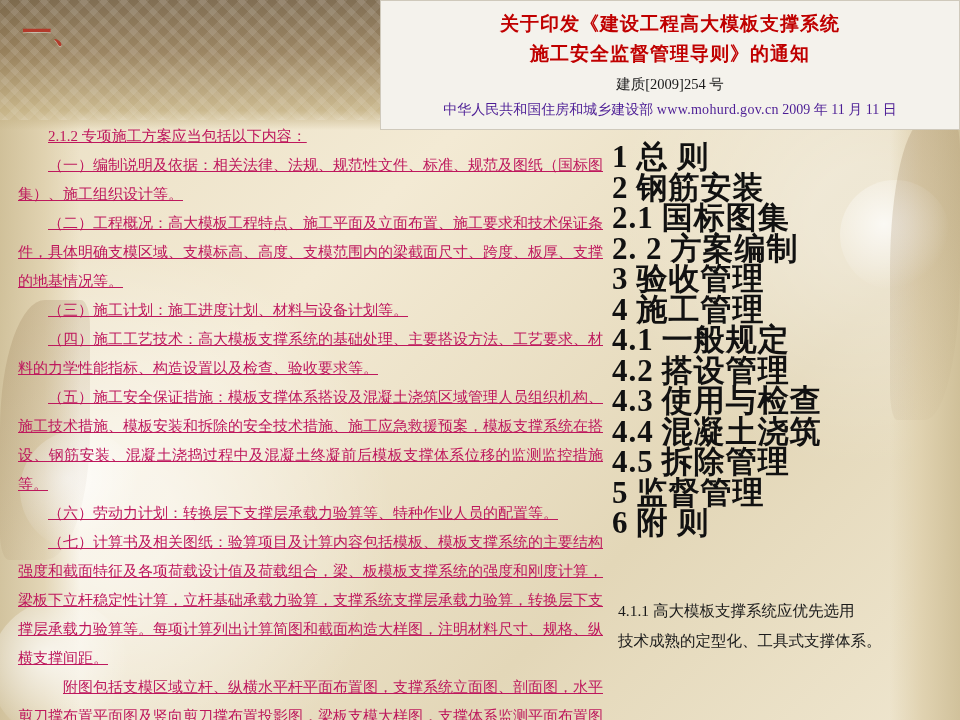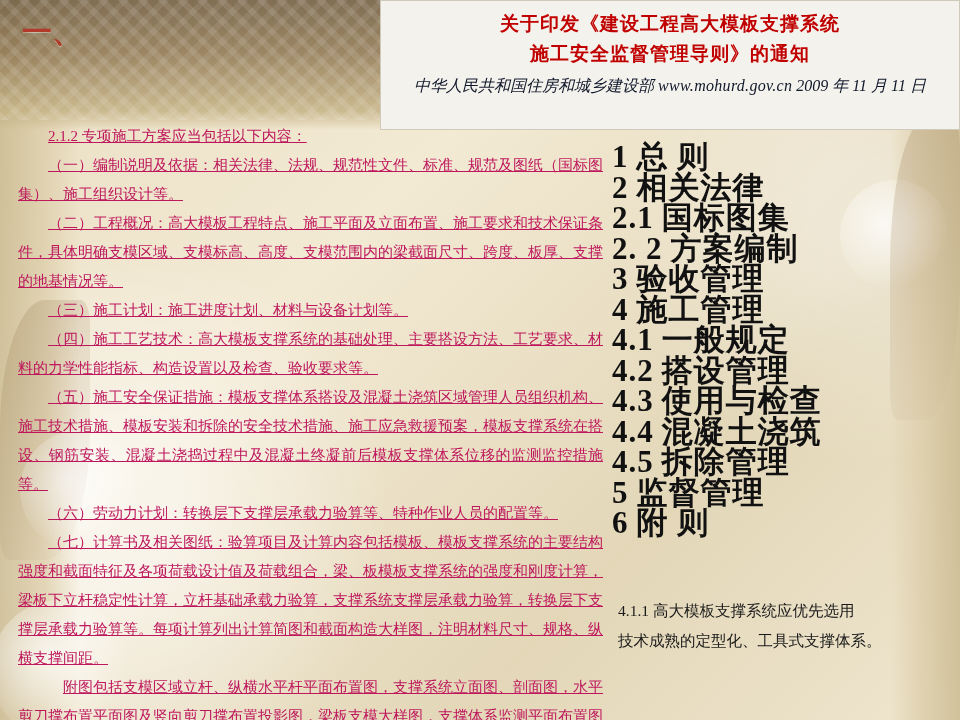--- a/index.html
+++ b/index.html
@@ -63,21 +63,21 @@
   }
   .header-title{
     text-align:center;color:#c00000;font-weight:bold;font-size:19px;
     line-height:30px;letter-spacing:1px;
   }
   .header-sub{
     text-align:center;color:#1a1a1a;font-size:14.5px;margin-top:6px;
     font-family:"Liberation Serif","DejaVu Serif",serif;
   }
   .header-org{
-    text-align:center;color:#0f172a;font-size:16px;margin-top:7px;font-style:italic;
+    text-align:center;color:#4c1d95;font-size:14px;margin-top:7px;
   }
   .header-org .url{font-family:"Liberation Serif",serif;letter-spacing:.3px;}
 
   
   .body-text{
     position:absolute;left:18px;top:122px;width:585px;height:595px;
     font-size:15px;line-height:29px;color:#be185d;
     text-align:justify;
     text-decoration:underline;
   }
@@ -115,20 +115,21 @@
 <div class="bg-flower" style="left:840px;top:180px;width:110px;height:110px;"></div>
 <div class="bg-flower" style="left:-10px;top:600px;width:140px;height:140px;"></div>
 <div class="bg-branch" style="left:0px;top:300px;width:90px;height:260px;"></div>
 <div class="bg-branch" style="left:890px;top:120px;width:70px;height:300px;"></div>
 
 <div class="slide-marker">一、</div>
 
 <div class="header-box">
   <div class="header-title">关于印发《建设工程高大模板支撑系统</div>
   <div class="header-title">施工安全监督管理导则》的通知</div>
+  <div class="header-sub">建质[2009]254 号</div>
   <div class="header-org">
     <span>中华人民共和国住房和城乡建设部</span>
     <span class="url">www.mohurd.gov.cn</span>
     <span>2009 年 11 月 11 日</span>
   </div>
 </div>
 
 <div class="body-text">
   <p class="indent2">2.1.2 专项施工方案应当包括以下内容：</p>
   <p class="indent2">（一）编制说明及依据：相关法律、法规、规范性文件、标准、规范及图纸（国标图集）、施工组织设计等。</p>
@@ -136,21 +137,21 @@
   <p class="indent2">（三）施工计划：施工进度计划、材料与设备计划等。</p>
   <p class="indent2">（四）施工工艺技术：高大模板支撑系统的基础处理、主要搭设方法、工艺要求、材料的力学性能指标、构造设置以及检查、验收要求等。</p>
   <p class="indent2">（五）施工安全保证措施：模板支撑体系搭设及混凝土浇筑区域管理人员组织机构、施工技术措施、模板安装和拆除的安全技术措施、施工应急救援预案，模板支撑系统在搭设、钢筋安装、混凝土浇捣过程中及混凝土终凝前后模板支撑体系位移的监测监控措施等。</p>
   <p class="indent2">（六）劳动力计划：转换层下支撑层承载力验算等、特种作业人员的配置等。</p>
   <p class="indent2">（七）计算书及相关图纸：验算项目及计算内容包括模板、模板支撑系统的主要结构强度和截面特征及各项荷载设计值及荷载组合，梁、板模板支撑系统的强度和刚度计算，梁板下立杆稳定性计算，立杆基础承载力验算，支撑系统支撑层承载力验算，转换层下支撑层承载力验算等。每项计算列出计算简图和截面构造大样图，注明材料尺寸、规格、纵横支撑间距。</p>
   <p class="indent3">附图包括支模区域立杆、纵横水平杆平面布置图，支撑系统立面图、剖面图，水平剪刀撑布置平面图及竖向剪刀撑布置投影图，梁板支模大样图，支撑体系监测平面布置图及连墙件布设位置及节点大样图等。</p>
 </div>
 
 <div class="outline">
   <div class="outline-item"><span class="num">1</span><span>总  则</span></div>
-  <div class="outline-item"><span class="num">2</span><span>相关法律</span></div>
+  <div class="outline-item"><span class="num">2</span><span>钢筋安装</span></div>
   <div class="outline-item"><span class="num">2.1</span><span>国标图集</span></div>
   <div class="outline-item"><span class="num">2. 2</span><span>方案编制</span></div>
   <div class="outline-item"><span class="num">3</span><span>验收管理</span></div>
   <div class="outline-item"><span class="num">4</span><span>施工管理</span></div>
   <div class="outline-item"><span class="num">4.1</span><span>一般规定</span></div>
   <div class="outline-item"><span class="num">4.2</span><span>搭设管理</span></div>
   <div class="outline-item"><span class="num">4.3</span><span>使用与检查</span></div>
   <div class="outline-item"><span class="num">4.4</span><span>混凝土浇筑</span></div>
   <div class="outline-item"><span class="num">4.5</span><span>拆除管理</span></div>
   <div class="outline-item"><span class="num">5</span><span>监督管理</span></div>

